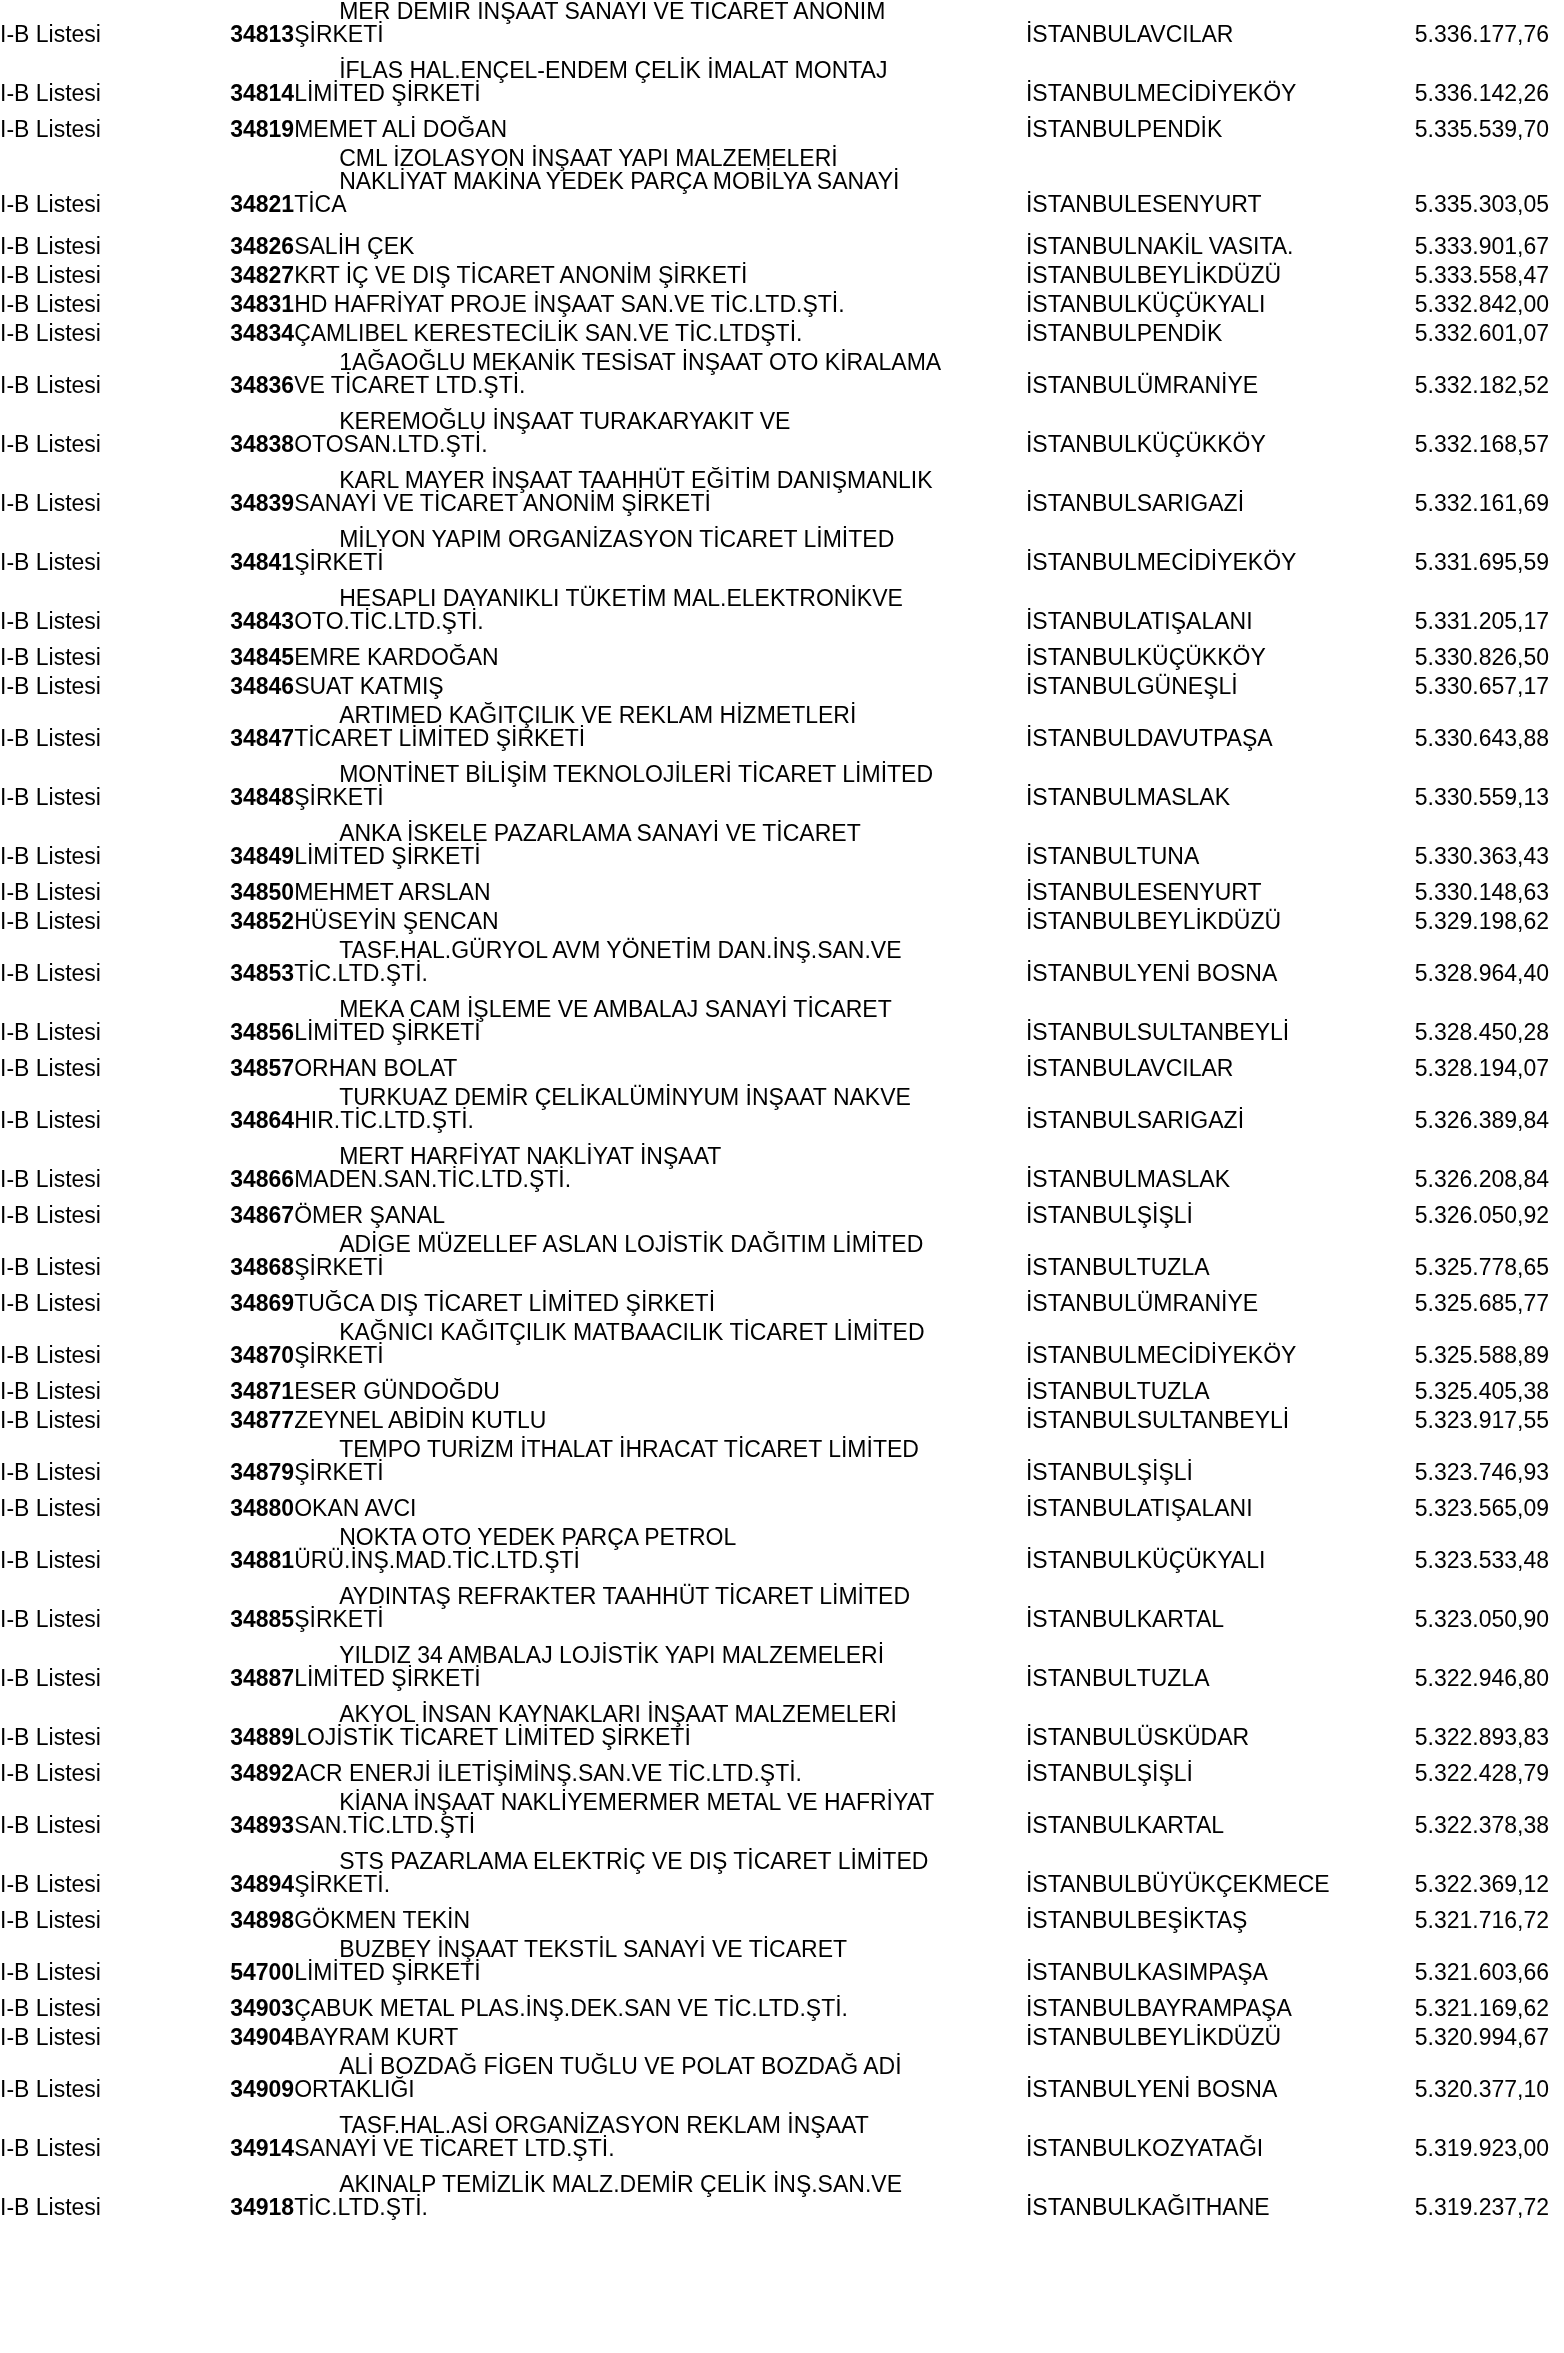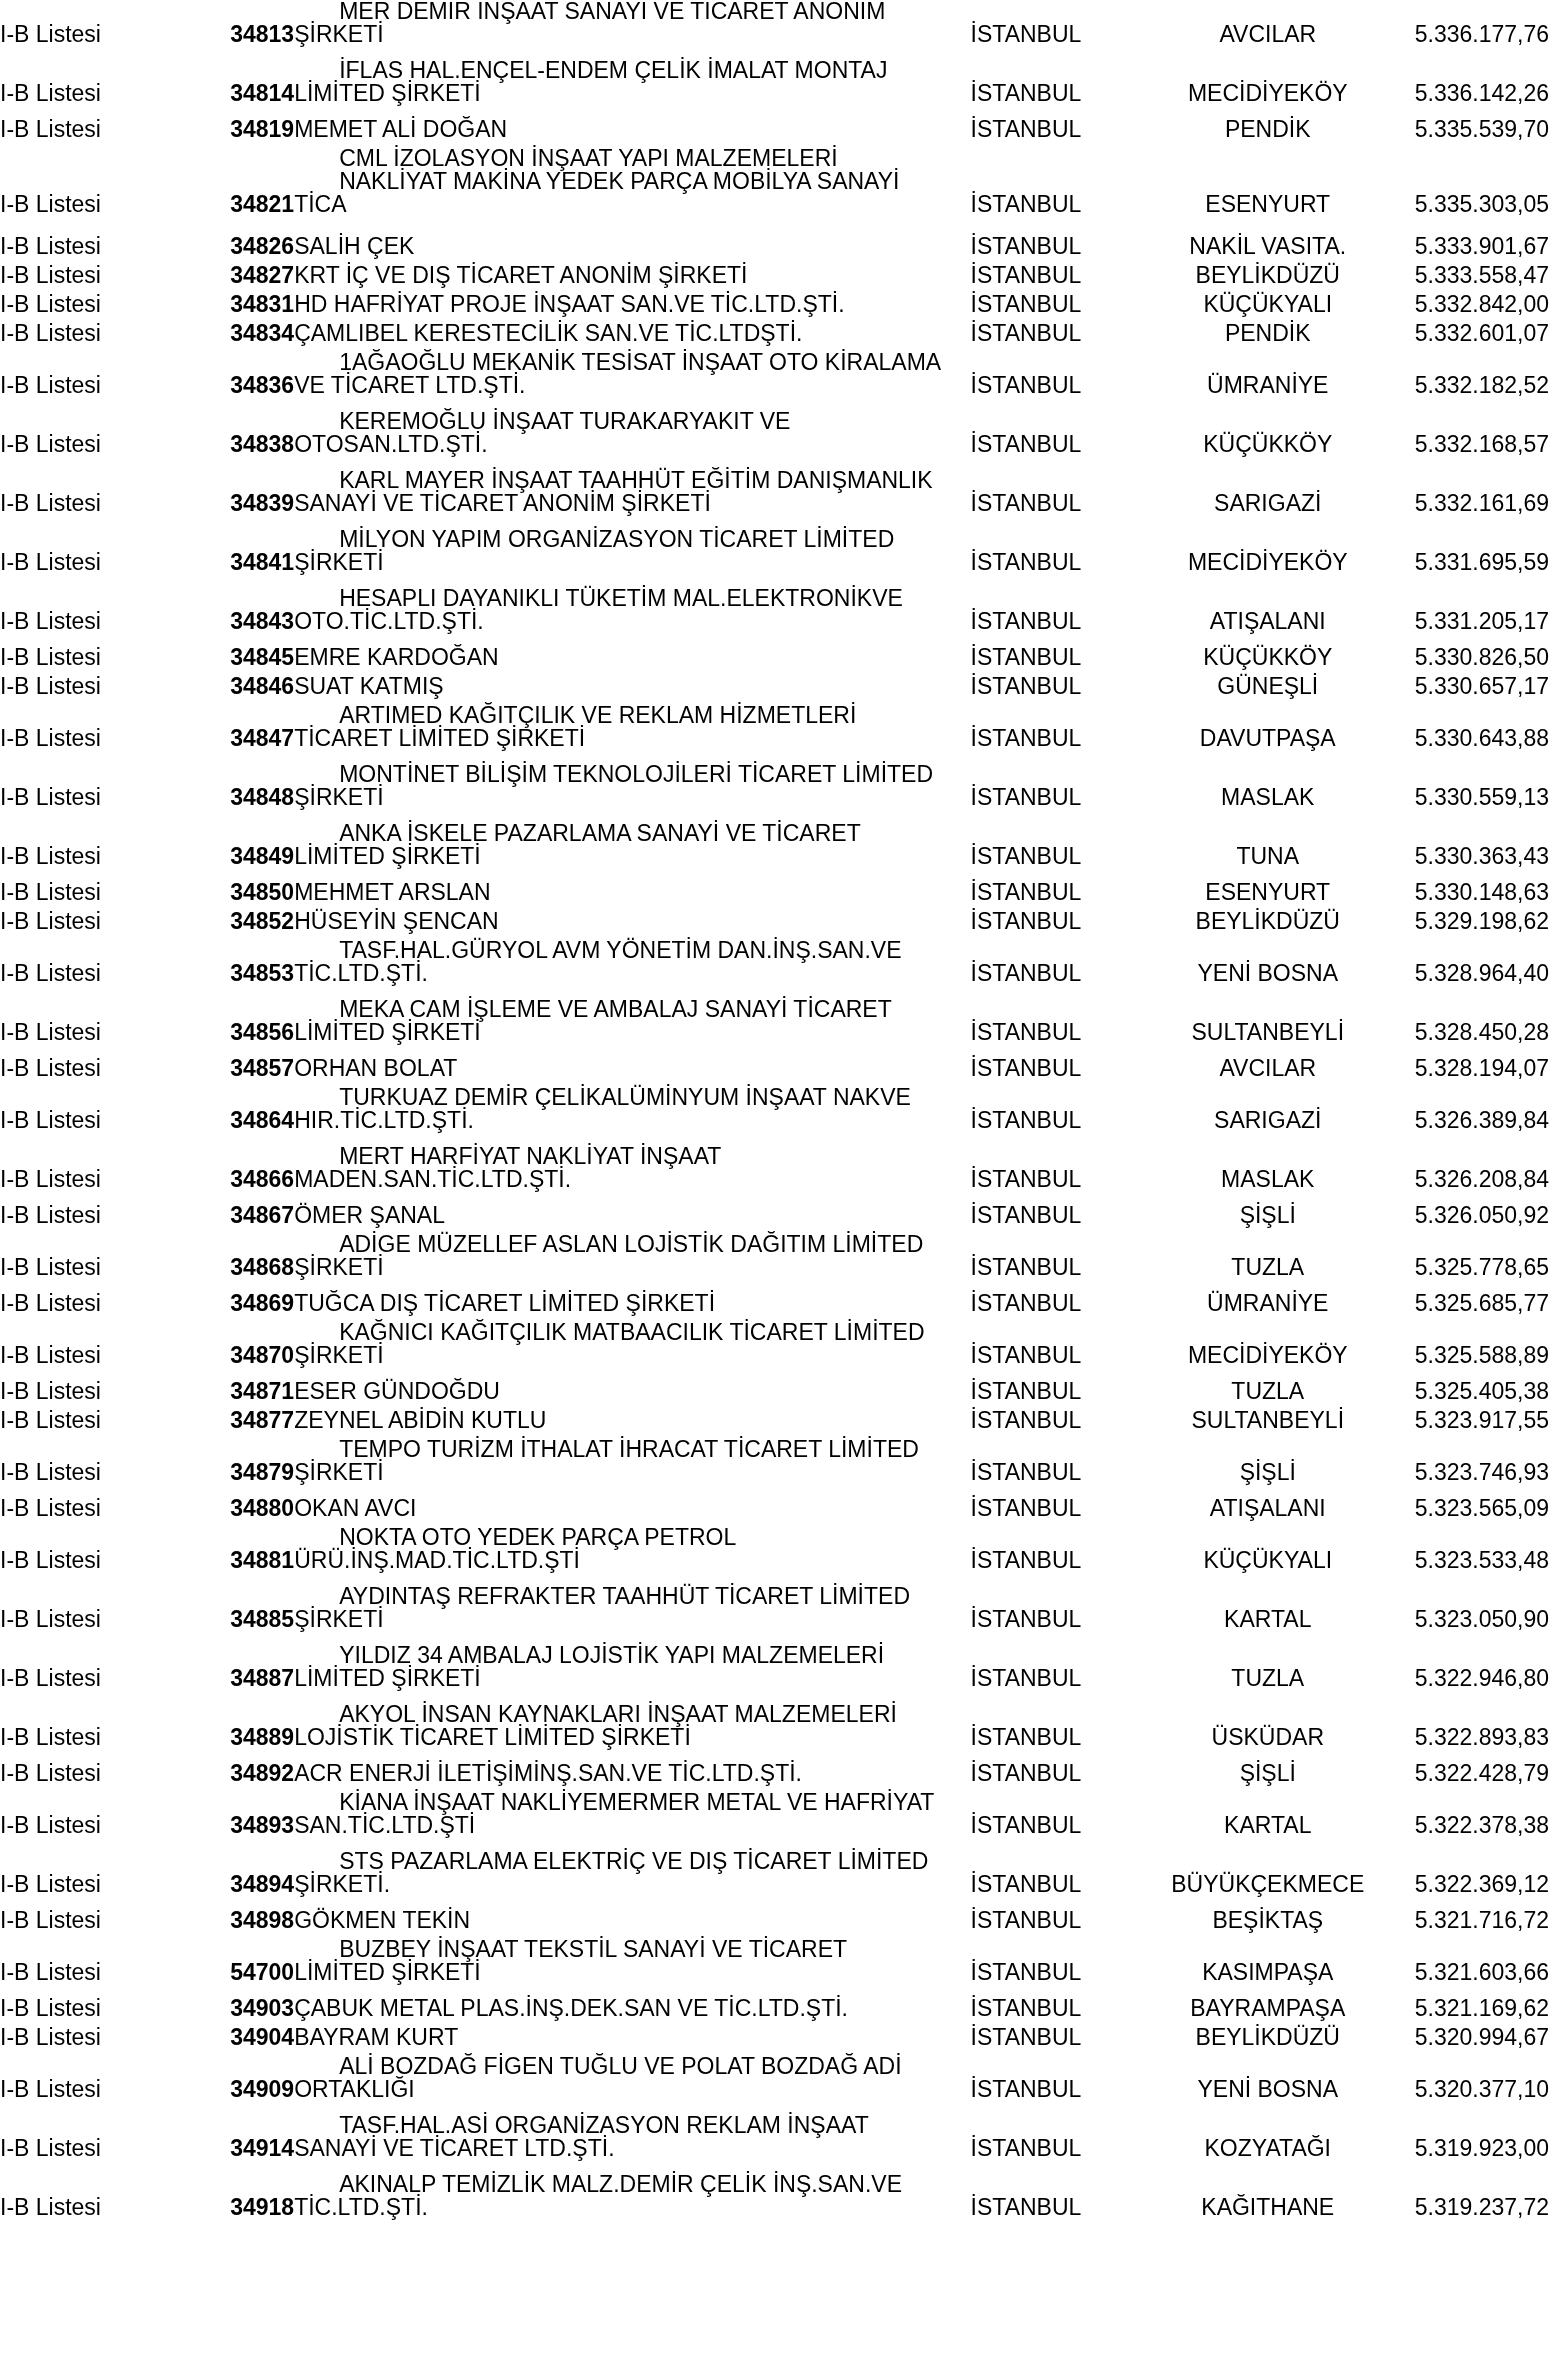--- a/index.html
+++ b/index.html
@@ -47,25 +47,25 @@
   td.no-cell {
     text-align: right;
     padding-right: 6.2px;
     font-weight: bold;
   }
   td.title-cell {
     text-align: left;
     padding-left: 0px;
   }
   td.city-cell {
+    text-align: right;
+    padding-left: 3.1px;
+  }
+  td.dist-cell {
     text-align: left;
-    padding-left: 3.1px;
-  }
-  td.dist-cell {
-    text-align: center;
     padding-left: 3.1px;
   }
   td.amt-cell {
     text-align: center;
     padding-right: 9.2px;
   }
   
   .wrapline {
     display: block;
     padding-left: 45px;

